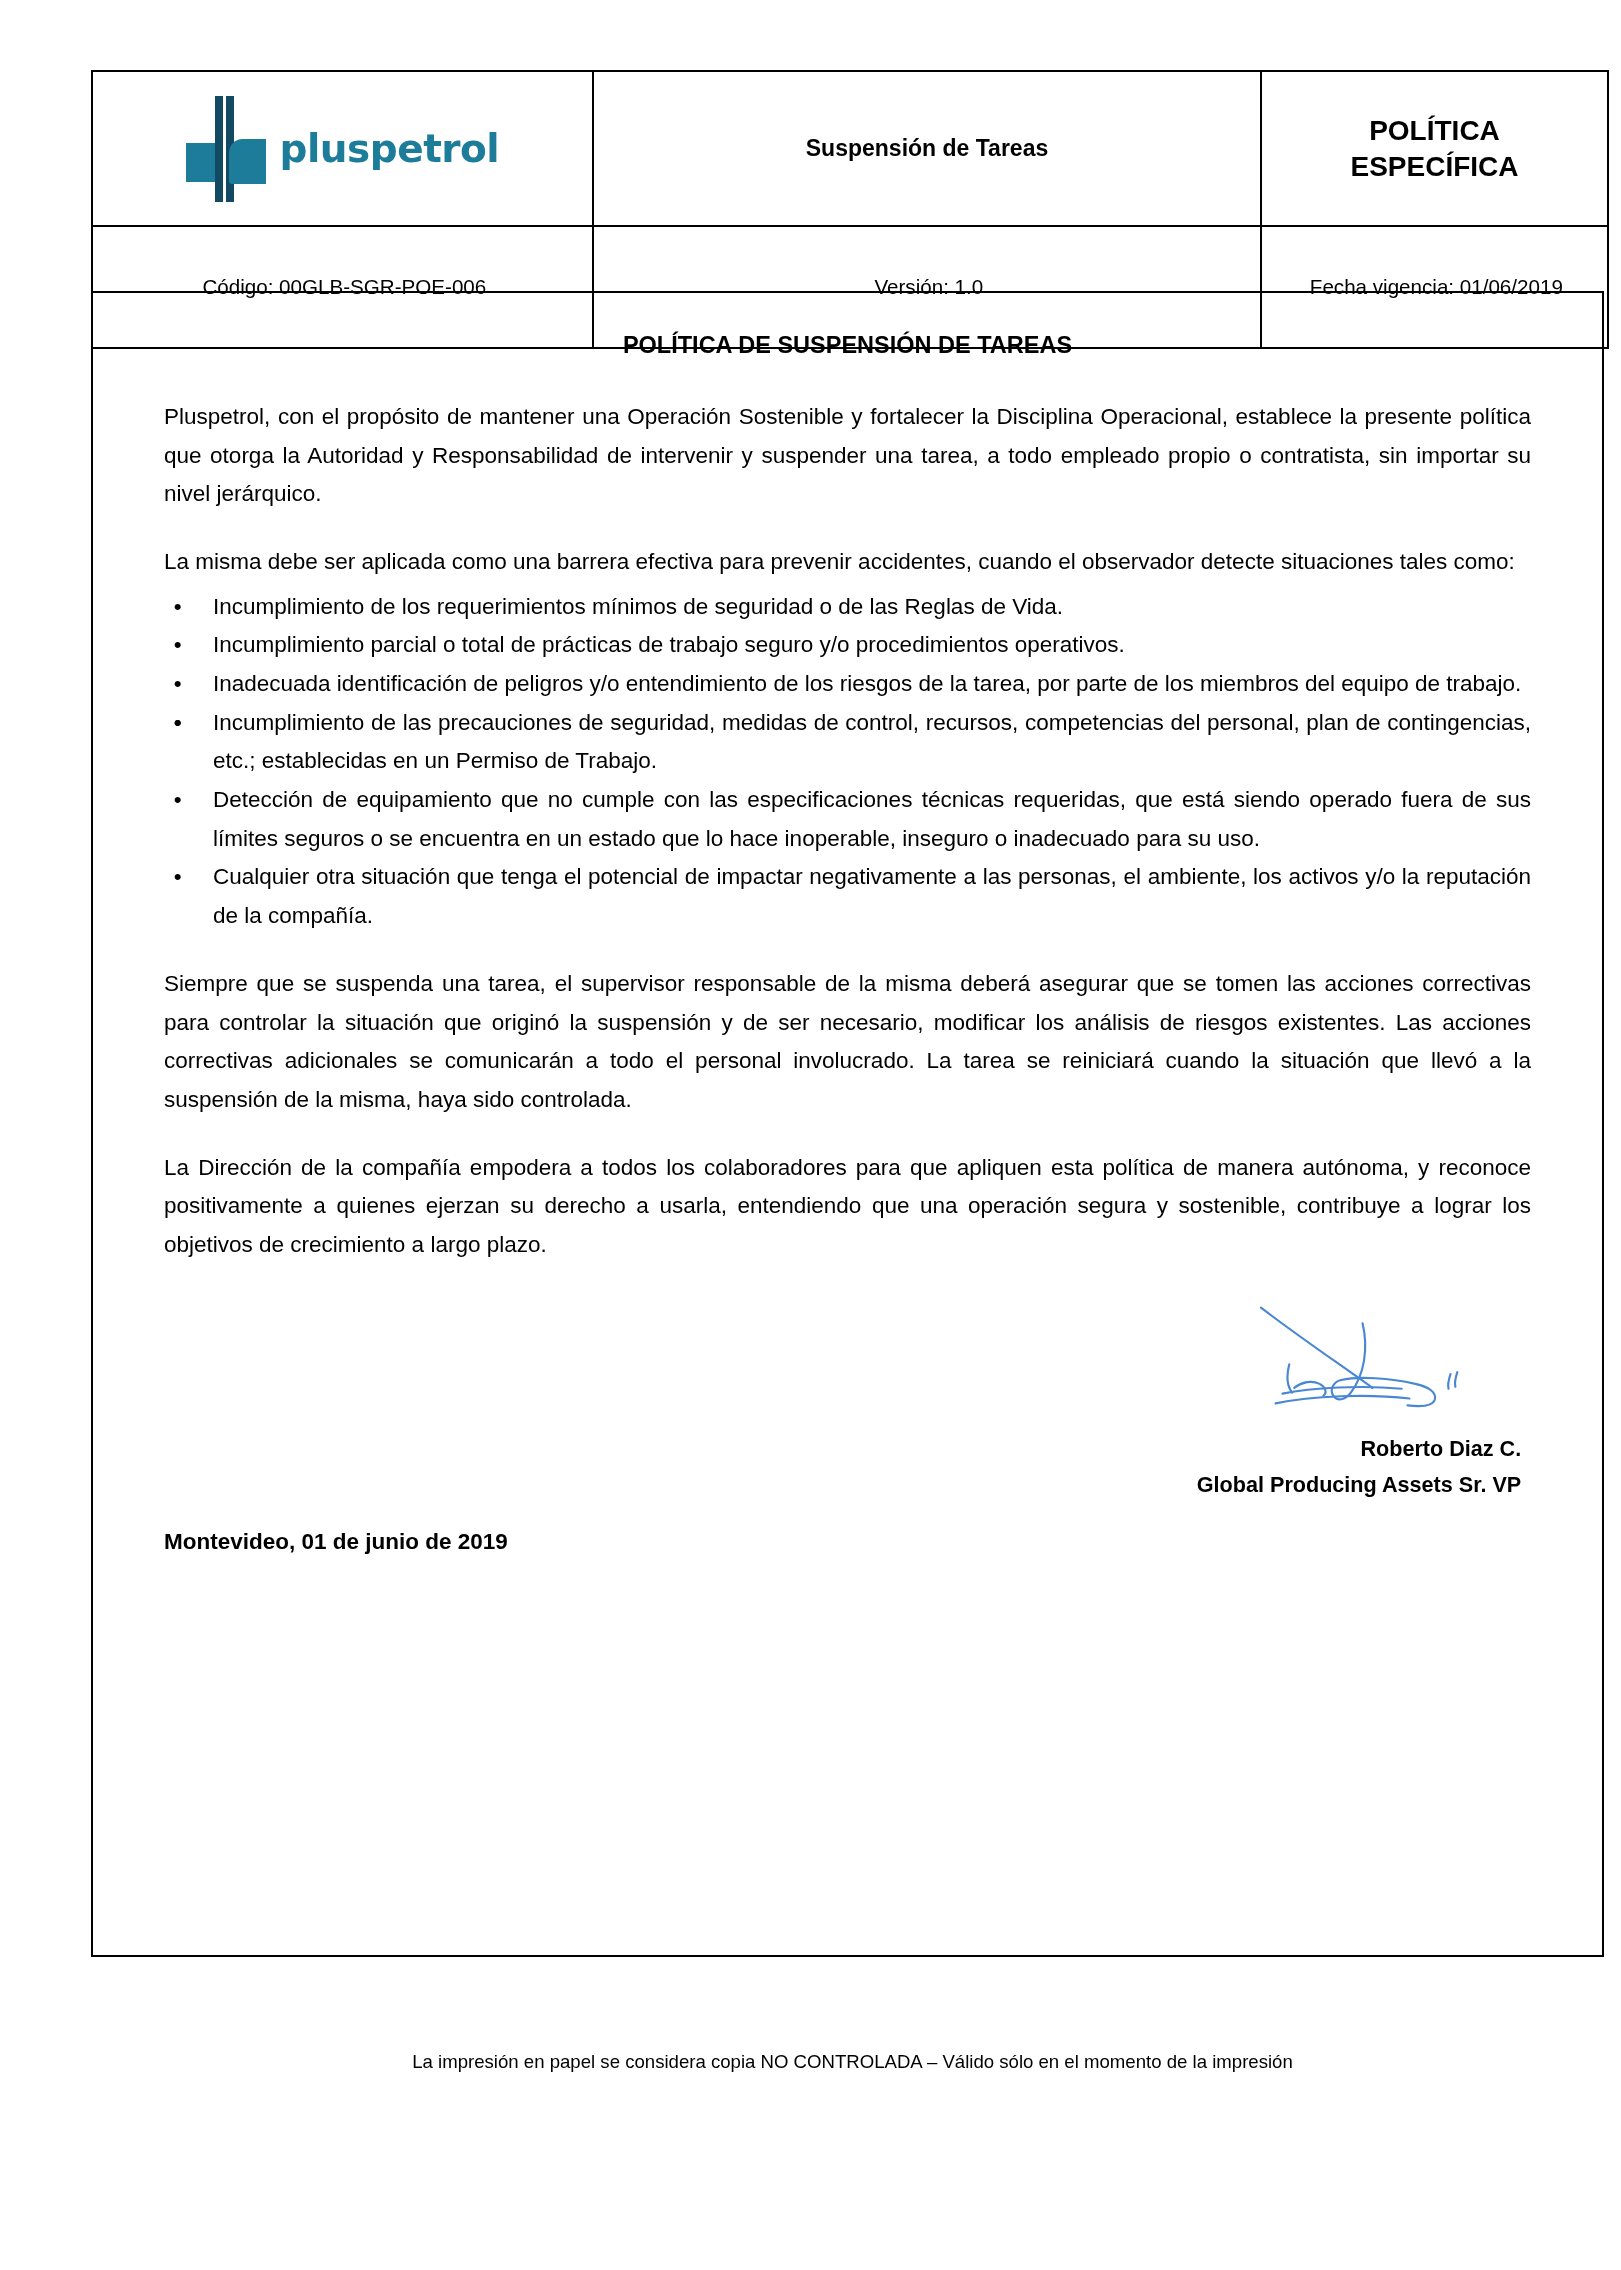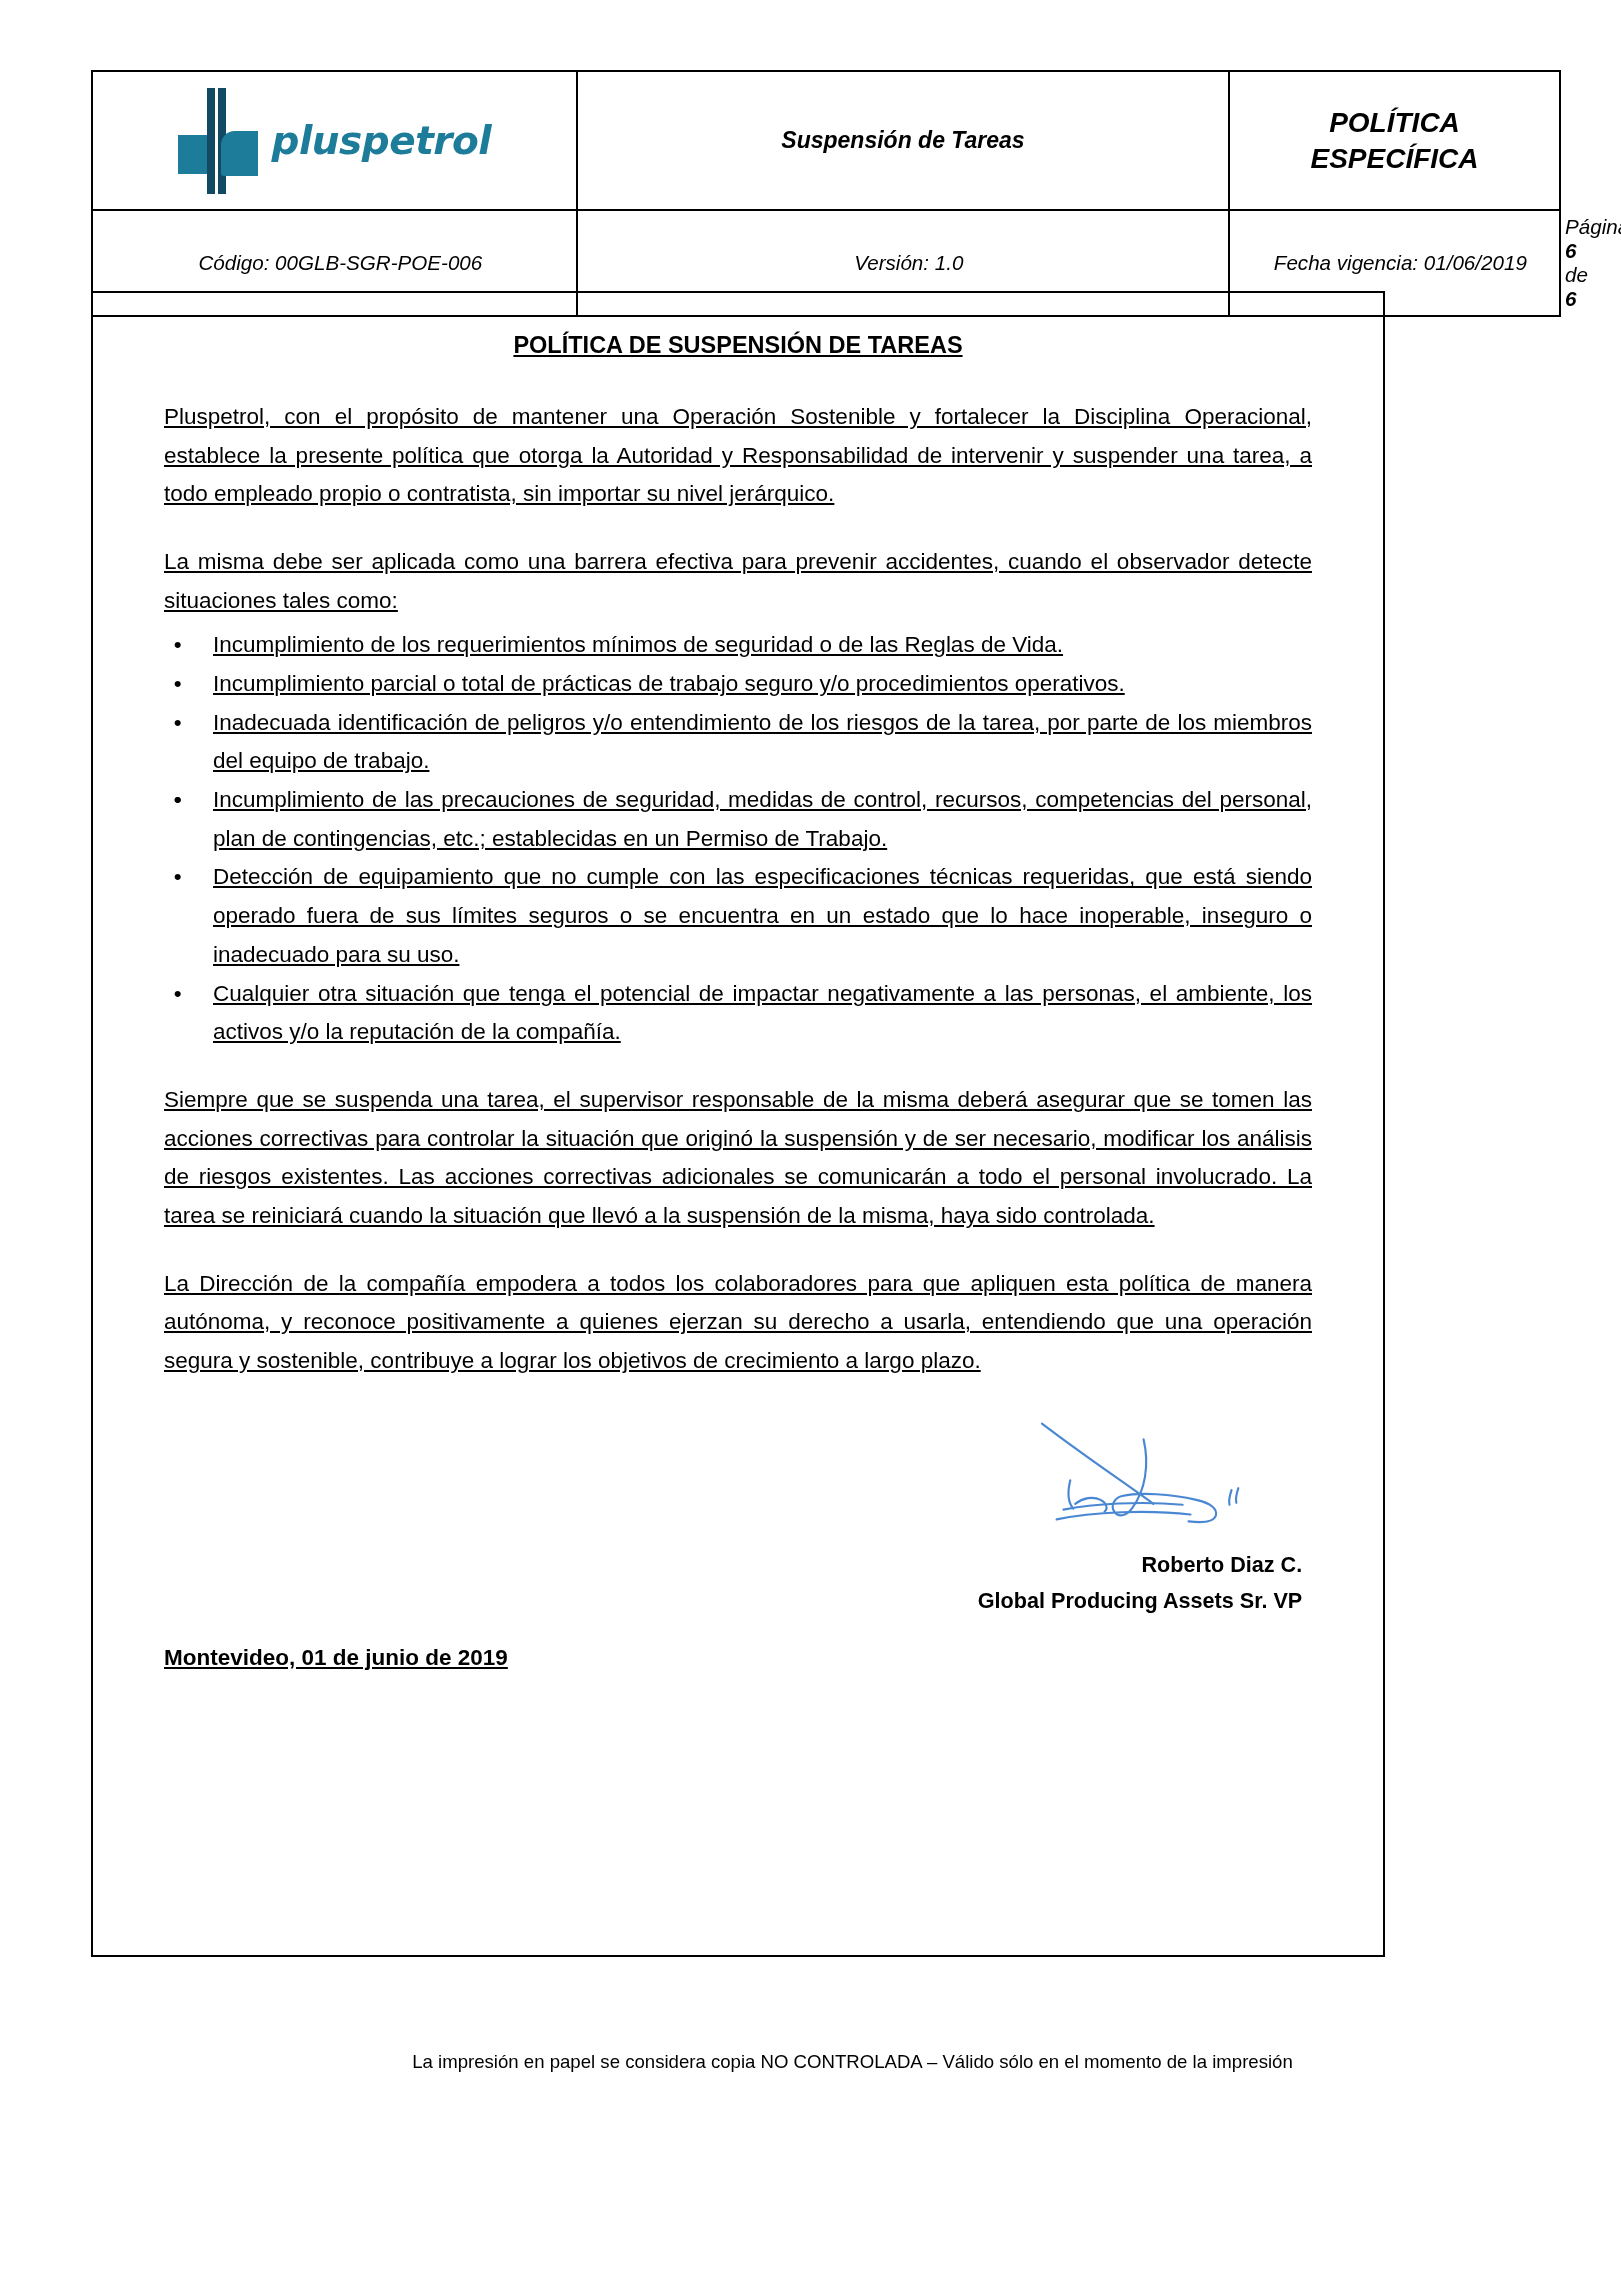--- a/index.html
+++ b/index.html
@@ -27,24 +27,23 @@
   .header-table {
     position: absolute;
     left: 91px;
     top: 70px;
     width: 1439px;
     border-collapse: collapse;
     table-layout: fixed;
   }
   .header-table td {
     border: 2px solid #000000;
-    padding: 4px;
+    padding: 12px;
     vertical-align: middle;
     text-align: center;
-    font-style: italic;
   }
   .cell-logo      { width: 475px; height: 129px; }
   .cell-title     { width: 642px; }
   .cell-doctype   { width: 321px; }
 
   .logo-wrap {
     display: flex;
     align-items: center;
     justify-content: center;
     gap: 13.7px;
@@ -125,25 +124,24 @@
   .meta-left   { text-align: left;   padding-left: 15.7px !important; }
   .meta-center { text-align: left;   padding-left: 15.7px !important; }
   .meta-right  { text-align: center; }
   .meta-right b { font-weight: bold; }
 
   
   .body-box {
     position: absolute;
     left: 91px;
     top: 291px;
-    width: 1294px;
+    width: 1513px;
     height: 1666px;
     border: 2.9px solid #000000;
     box-sizing: border-box;
-    text-decoration: underline;
   }
   .body-inner {
     padding: 39px 71px 0 71px;
   }
 
   .doc-heading {
     text-align: center;
     font-family: "Liberation Sans", sans-serif;
     font-weight: bold;
     font-size: 23.5px;

